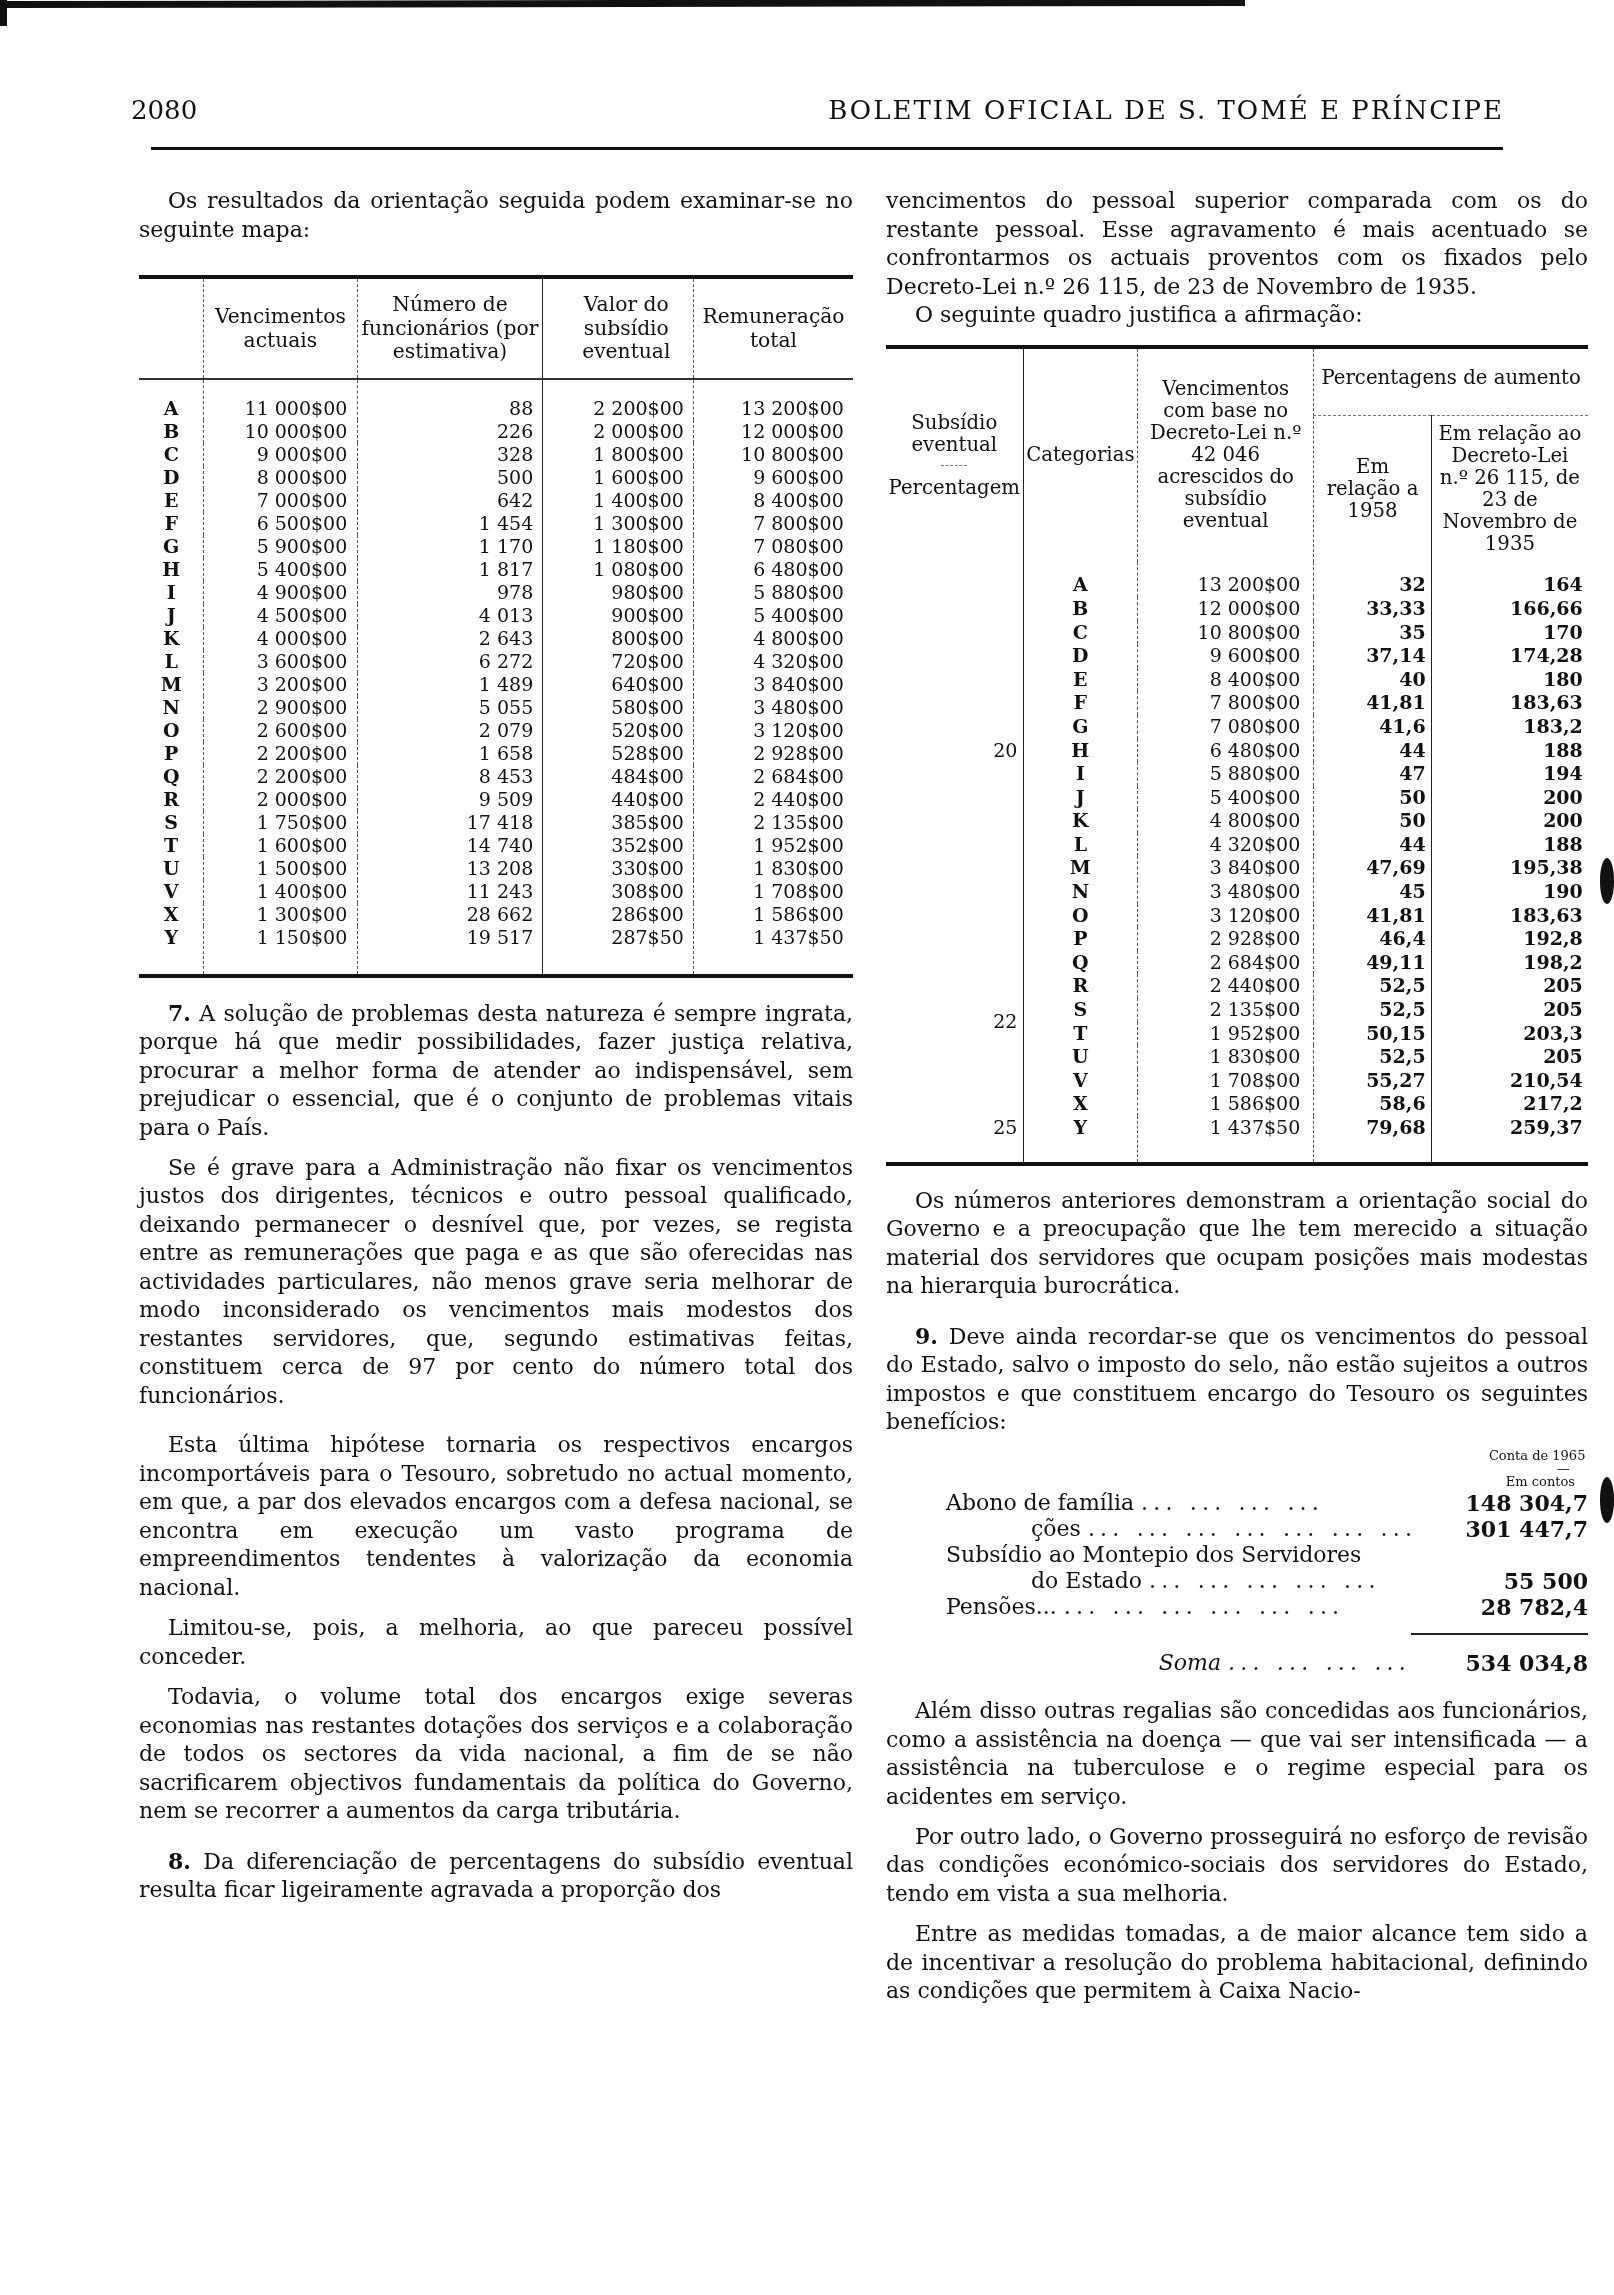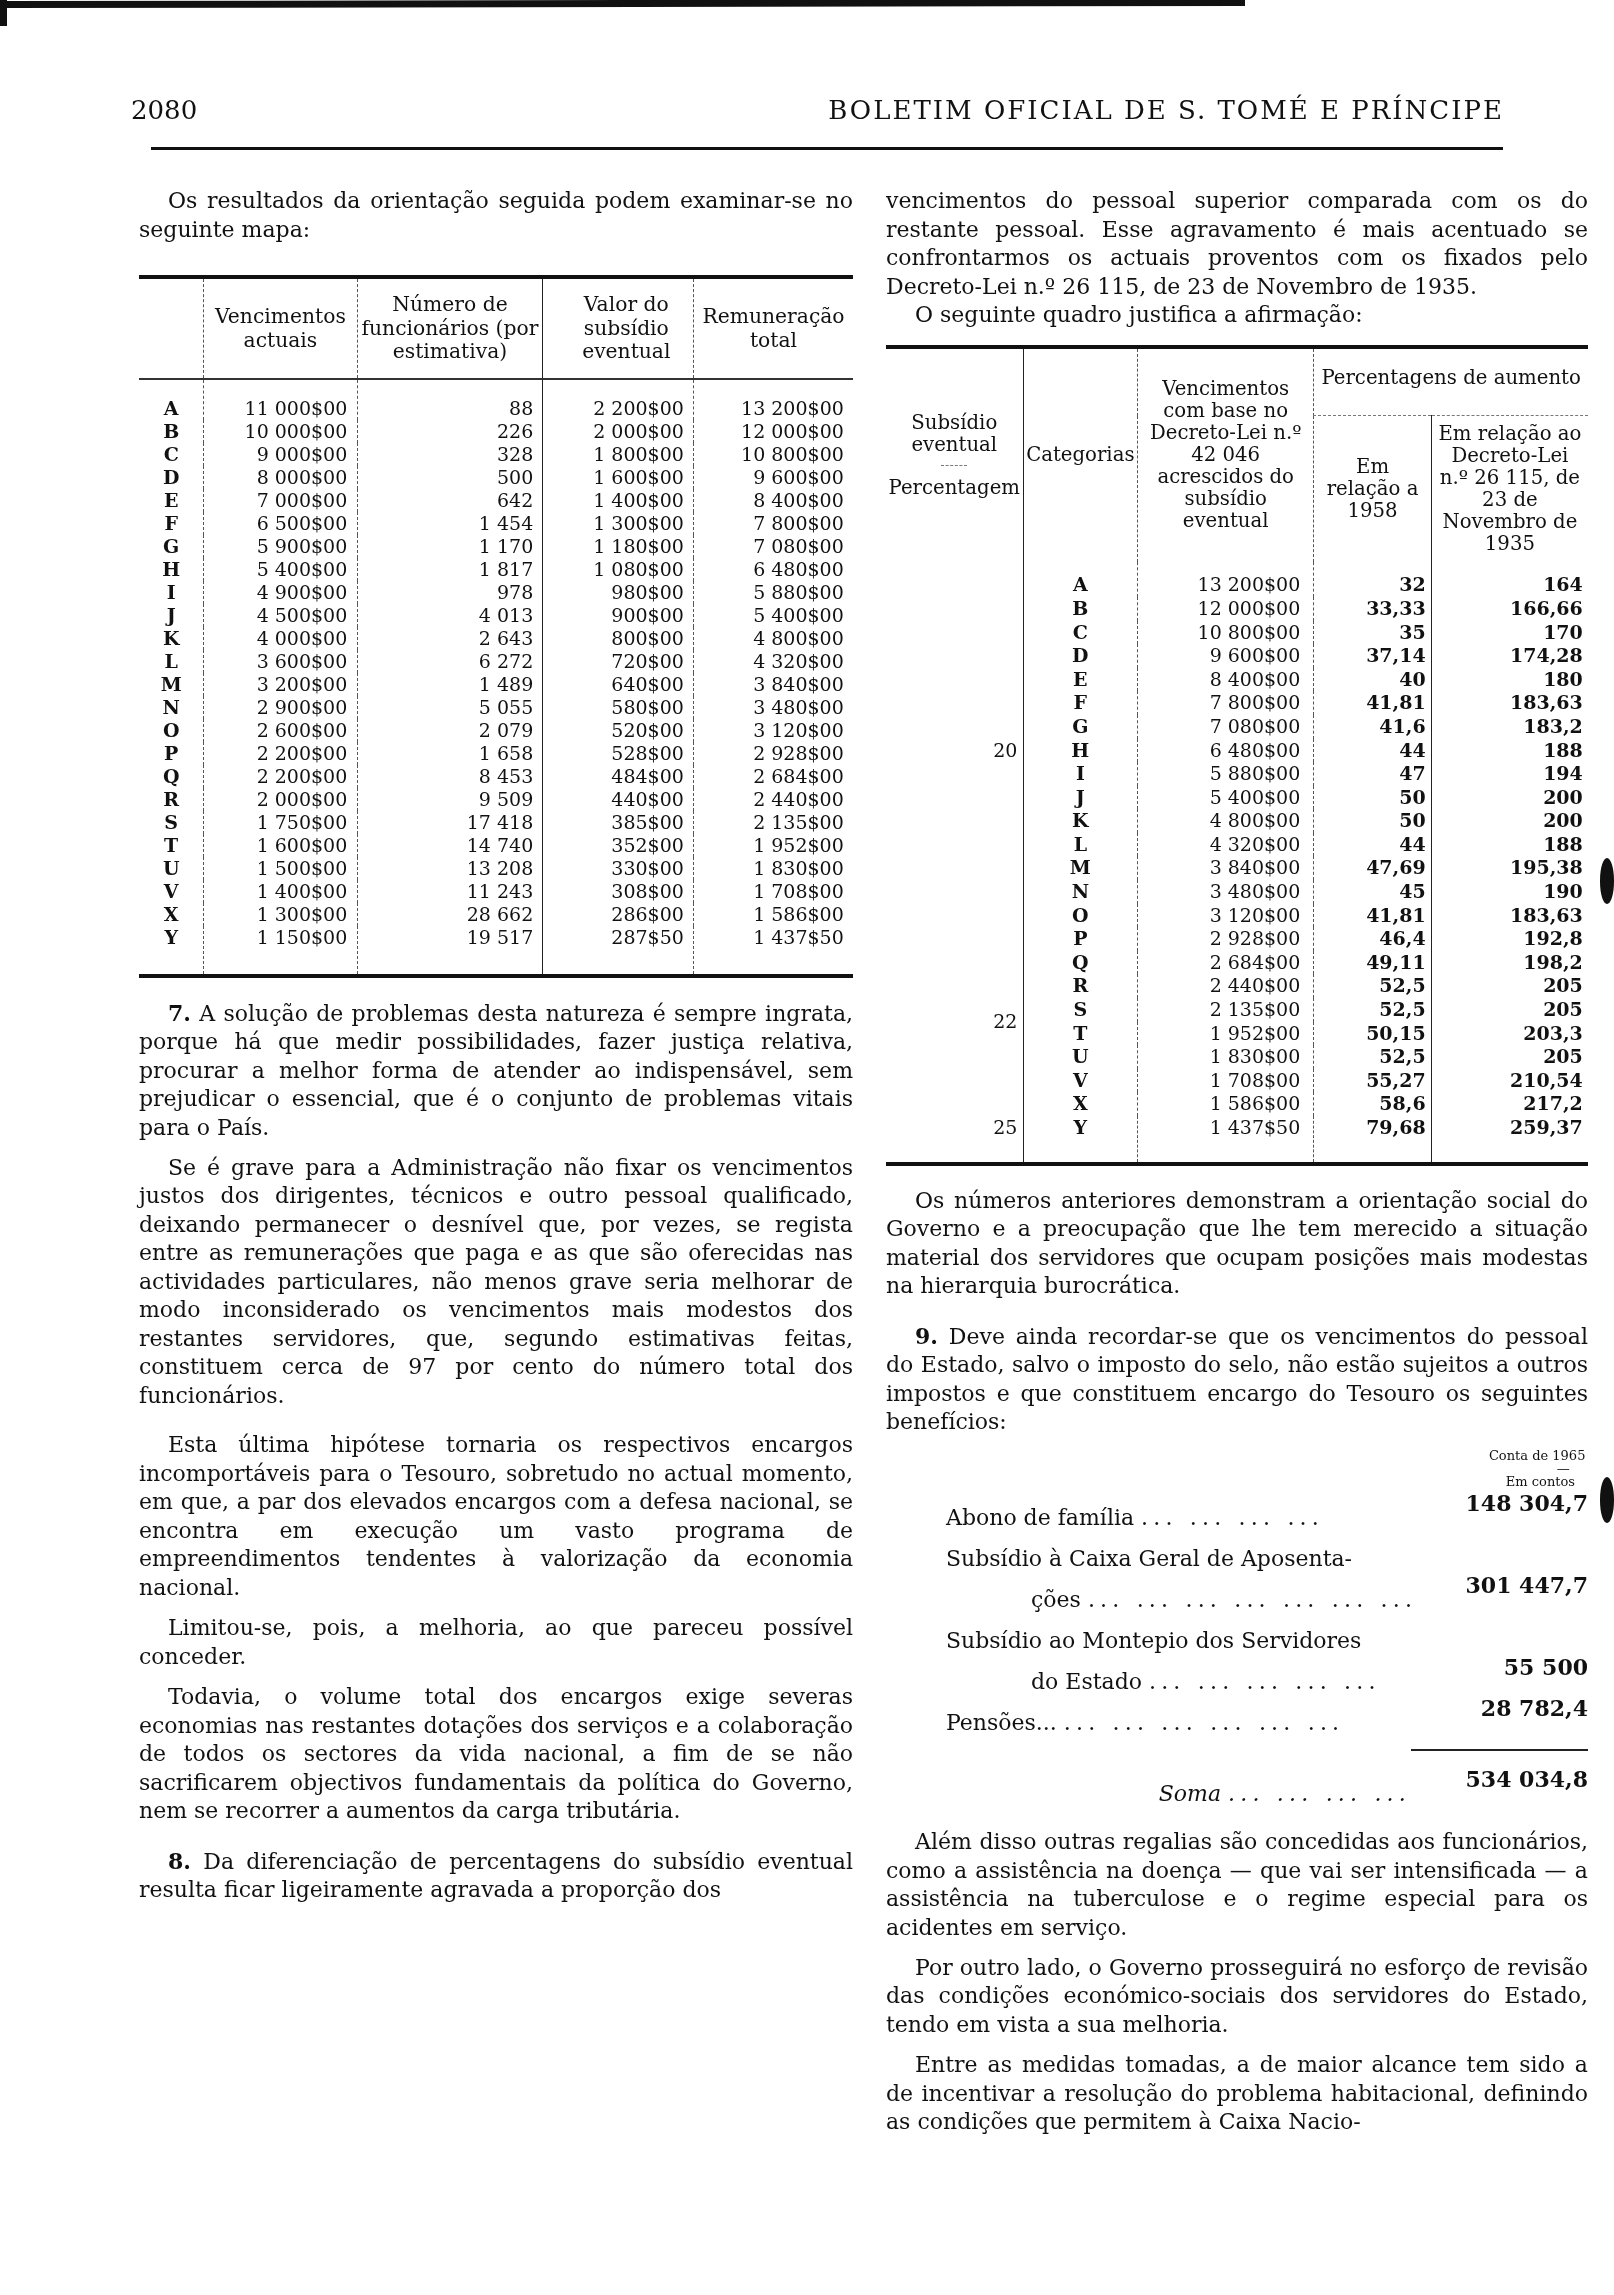--- a/index.html
+++ b/index.html
@@ -48,21 +48,21 @@
   .t2 .vls { border-left: 1.3px solid #222; }
   .t2 tbody tr:first-child td { padding-top: 11.8px; }
   .t2 tbody tr:last-child td { padding-bottom: 22px; }
   .t2 .sub-head { border-bottom: 0.7px dashed #777; }
 
   
   .benefits { margin-top: 10.5px; font-size: 22px; line-height: 26px; }
   .ben-head { text-align: right; font-size: 13px; line-height: 17px; padding-right: 2.6px; }
   .ben-dash { text-align: right; padding-right: 18.3px; font-size: 13px; line-height: 9.2px; }
   .ben-row { display: flex; justify-content: space-between; padding-left: 60px; }
-  .ben-label { flex: 1; margin-top: 15px; }
+  .ben-label { flex: 1; }
   .ben-val { width: 151px; text-align: right; font-weight: bold; }
   .ben-indent { padding-left: 85px; }
   .ben-rule { margin: 13px 0 15.7px auto; width: 177px; height: 1.3px; background: #222; }
   .ben-sum .ben-label { text-align: right; padding-right: 26px; font-style: italic; }
   .dots { letter-spacing: 5.2px; }
   .ink-blob { position: absolute; right: 0; width: 14.4px; height: 46px; border-radius: 50%; background: #111; }
 </style>
 </head>
 <body>
 
@@ -465,23 +465,20 @@
   <p><span class="para-num">9.</span> <span>Deve ainda recordar-se que os vencimentos do pessoal do Estado, salvo o imposto do selo, não estão sujeitos a outros impostos e que constituem encargo do Tesouro os seguintes benefícios:</span></p>
 
   <div class="benefits">
     <div class="ben-head">Conta de 1965</div>
     <div class="ben-dash">—</div>
     <div class="ben-head" style="padding-right:13px">Em contos</div>
     <div id="ben-rows">
         <div class="ben-row">
           <span class="ben-label"><span>Abono de família</span> <span class="dots">... ... ... ...</span></span>
           <span class="ben-val">148 304,7</span>
-        </div>
-        <div class="ben-row">
-          <span class="ben-label">Subsídio à Caixa Geral de Aposenta-</span>
         </div>
         <div class="ben-row">
           <span class="ben-label ben-indent"><span>ções</span> <span class="dots">... ... ... ... ... ... ...</span></span>
           <span class="ben-val">301 447,7</span>
         </div>
         <div class="ben-row">
           <span class="ben-label">Subsídio ao Montepio dos Servidores</span>
         </div>
         <div class="ben-row">
           <span class="ben-label ben-indent"><span>do Estado</span> <span class="dots">... ... ... ... ...</span></span>

